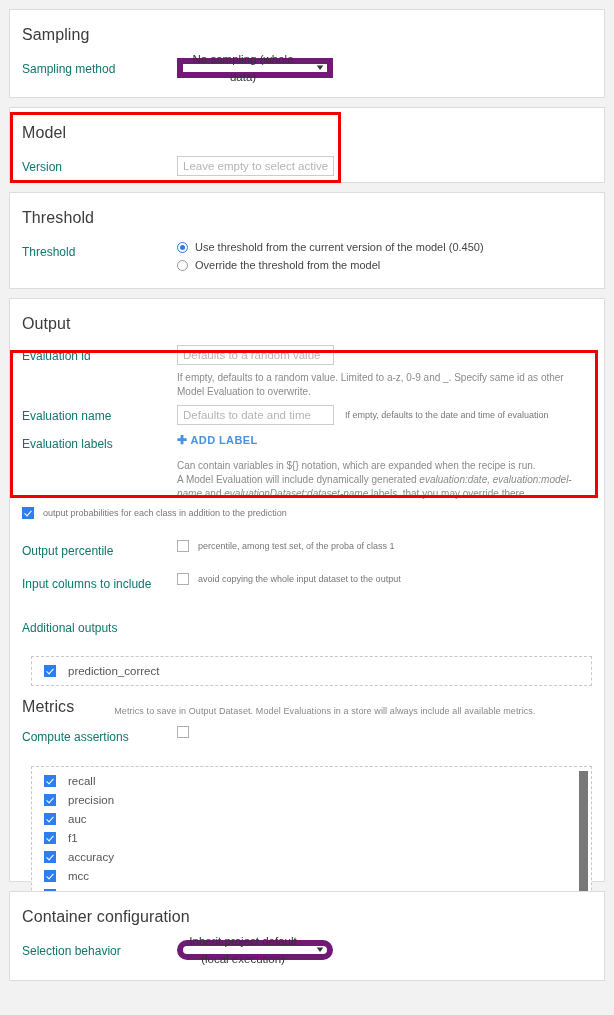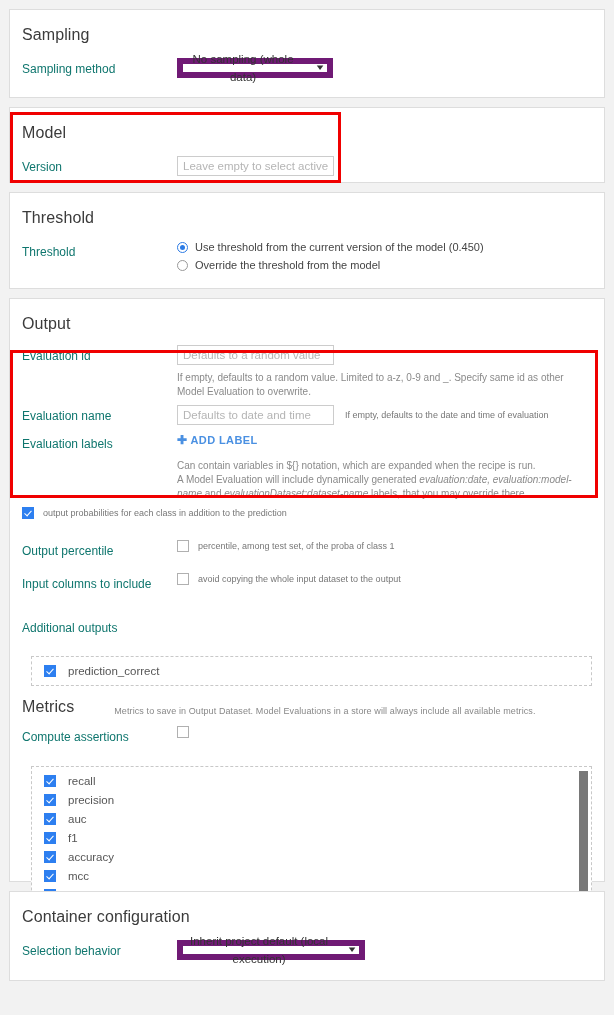--- a/index.html
+++ b/index.html
@@ -68,21 +68,21 @@
     text-align: center;
   }
   .select-box .caret {
     margin-left: auto;
     padding-left: 16px;
     font-size: 8px;
     color: #333;
     transform: scaleX(1.4);
   }
   .select-sampling { width: 156px; }
-  .select-container { width: 188px; }
+  .select-container { width: 156px; border-radius: 10px; }
 
   .text-input {
     border: 1px solid #cccccc;
     background: #fff;
     height: 20px;
     width: 157px;
     font-size: 11.5px;
     color: #333;
     padding: 0 5px;
     font-family: "Liberation Sans", sans-serif;

